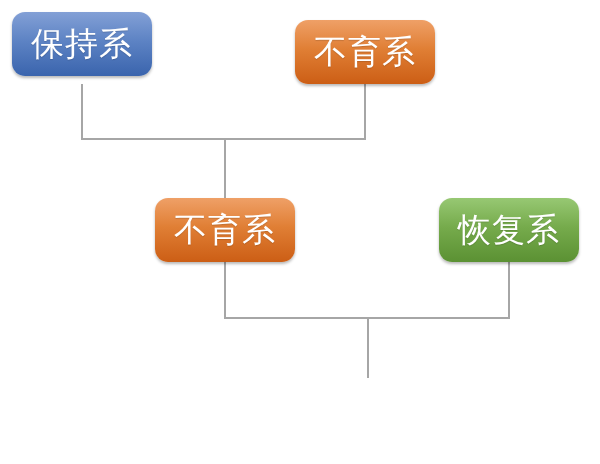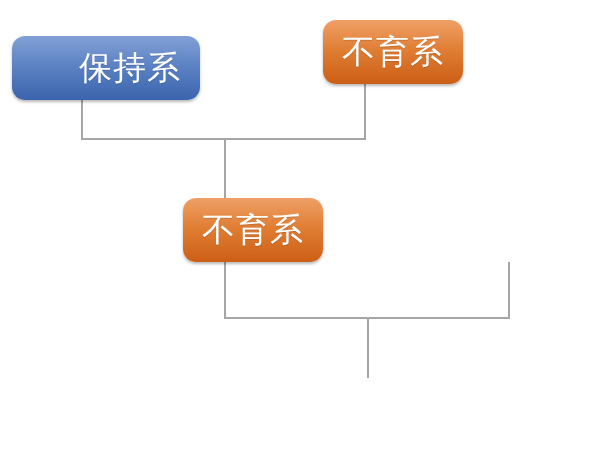--- a/index.html
+++ b/index.html
@@ -33,24 +33,24 @@
     color: #ffffff;
     font-size: 33px;
     letter-spacing: 1px;
     box-shadow: 0 2px 3px rgba(0,0,0,0.28);
     text-shadow: 0 1px 1px rgba(0,0,0,0.15);
     white-space: nowrap;
     user-select: none;
   }
   .node.small-text { font-size: 27px; letter-spacing: 0; }
   .node.blue   { background: linear-gradient(to bottom, #83a0d6 0%, #5d83c4 45%, #3a64ad 100%); }
-  .node.orange { background: linear-gradient(to bottom, #efa067 0%, #e07f35 45%, #cc5e15 100%); margin-left: 28px; }
+  .node.orange { background: linear-gradient(to bottom, #efa067 0%, #e07f35 45%, #cc5e15 100%); }
   .node.green  { background: linear-gradient(to bottom, #97c873 0%, #76ab4c 45%, #5b9133 100%); }
   .node.yellow { background: linear-gradient(to bottom, #ffd65e 0%, #f7bd27 45%, #e4a700 100%); }
-  .node.pos-maintainer   { left: 12px;  top: 36px; padding-left: 48px;  }
+  .node.pos-maintainer   { left: 12px;  top: 12px;  }
   .node.pos-sterile-top  { left: 295px; top: 20px;  }
   .node.pos-sterile-mid  { left: 155px; top: 198px; }
   .node.pos-restorer     { left: 439px; top: 198px; }
   .node.pos-hybrid       { left: 298px; top: 378px; }
   .connector-line {
     fill: none;
     stroke: #a6a6a6;
     stroke-width: 2;
   }
 </style>
@@ -73,15 +73,18 @@
   </div>
 
   <div class="node orange pos-sterile-top">
     <span>不育系</span>
   </div>
 
   <div class="node orange pos-sterile-mid">
     <span>不育系</span>
   </div>
 
+  <div class="node green pos-restorer">
+    <span>恢复系</span>
+  </div>
 
 
 </div>
 
 </body></html>

